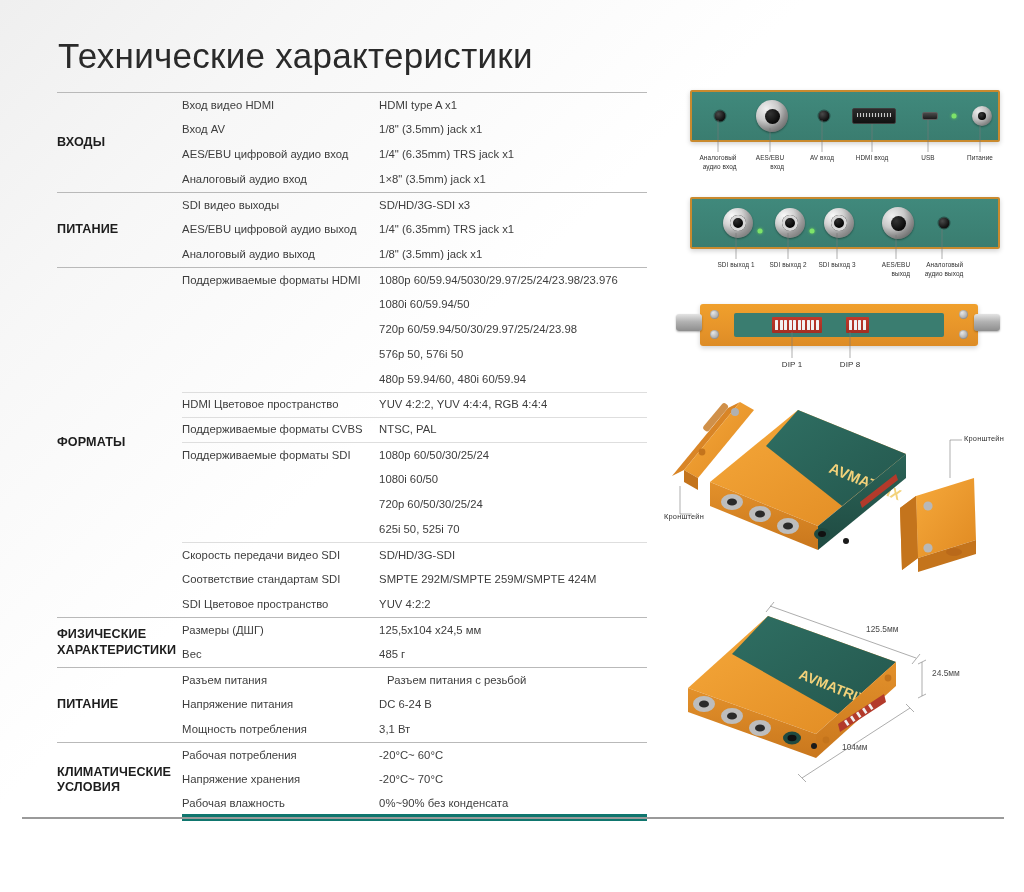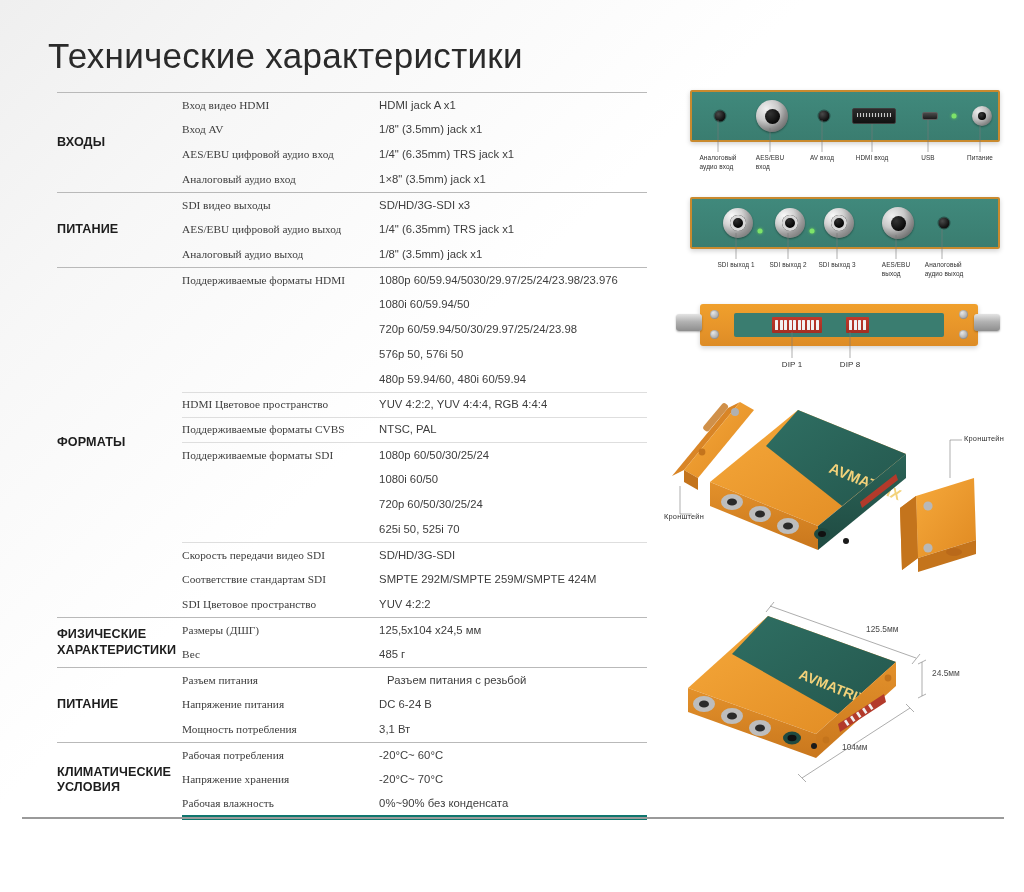--- a/index.html
+++ b/index.html
@@ -17,41 +17,41 @@
   }
   .page {
     position: relative;
     width: 1024px;
     height: 892px;
   }
 
   
   .title {
     position: absolute;
-    left: 48px;
+    left: 58px;
     top: 36px;
     font-size: 35px;
     font-weight: 400;
     letter-spacing: 0.3px;
     color: #2a2a2a;
     white-space: nowrap;
   }
 
   
   .spec-table {
     position: absolute;
     left: 57px;
     top: 92px;
     width: 590px;
     border-collapse: collapse;
   }
   .spec-table tr.grp-top > td { border-top: 1px solid #b9b9b9; }
   .spec-table tr.sub-top > td.k,
   .spec-table tr.sub-top > td.v { border-top: 1px solid #dedede; }
-  .spec-table tr.last > td { border-bottom: 5px solid #0f766e; }
+  .spec-table tr.last > td { border-bottom: 7px solid #0f766e; }
 
   .spec-table td {
     vertical-align: middle;
     padding: 0;
     font-size: 11.3px;
     color: #3a3a3a;
     line-height: 1;
     height: 25px;
   }
   .spec-table td.sec {
@@ -60,21 +60,20 @@
     font-weight: bold;
     color: #1d1d1d;
     letter-spacing: 0.1px;
     padding-right: 6px;
     line-height: 1.25;
   }
   .spec-table td.k {
     width: 197px;
     padding-left: 0px;
     color: #3d3d3d;
-    font-family: Liberation Serif, serif;
   }
   .spec-table td.v {
     color: #3d3d3d;
   }
   .spec-table td.v.indent { padding-left: 8px; }
   .spec-table td.cont { border-top: none; }
 
   
   .footer-rule {
     position: absolute;
@@ -149,21 +148,21 @@
   .pwr::after {
     content: ""; width: 8px; height: 8px; border-radius: 50%;
     background: radial-gradient(circle at 40% 35%, #3a3a3a 0%, #050505 70%);
   }
   .led { width: 5px; height: 5px; border-radius: 50%; background: #7ee36a; box-shadow: 0 0 3px #6ad45a; }
 
   .leaders { position: absolute; left: 0; top: 0; width: 100%; height: 100%; pointer-events: none; }
   .cap {
     position: absolute;
     transform: translateX(-50%);
-    text-align: left;
+    text-align: right;
     font-size: 6.4px;
     line-height: 1.35;
     color: #2f2f2f;
     white-space: pre-line;
     letter-spacing: 0.1px;
   }
 
   
   .dip-body {
     position: relative;
@@ -215,21 +214,21 @@
 <div class="page">
 
   <div class="title">Технические характеристики</div>
 
   <table class="spec-table">
     <tbody>
 
       <tr class="grp-top">
         <td class="sec" rowspan="4">ВХОДЫ</td>
         <td class="k">Вход видео HDMI</td>
-        <td class="v">HDMI jack A x1</td>
+        <td class="v">HDMI type A x1</td>
       </tr>
       <tr>
         <td class="k">Вход AV</td>
         <td class="v">1/8" (3.5mm) jack x1</td>
       </tr>
       <tr>
         <td class="k">AES/EBU цифровой аудио вход</td>
         <td class="v">1/4" (6.35mm) TRS jack x1</td>
       </tr>
       <tr>

